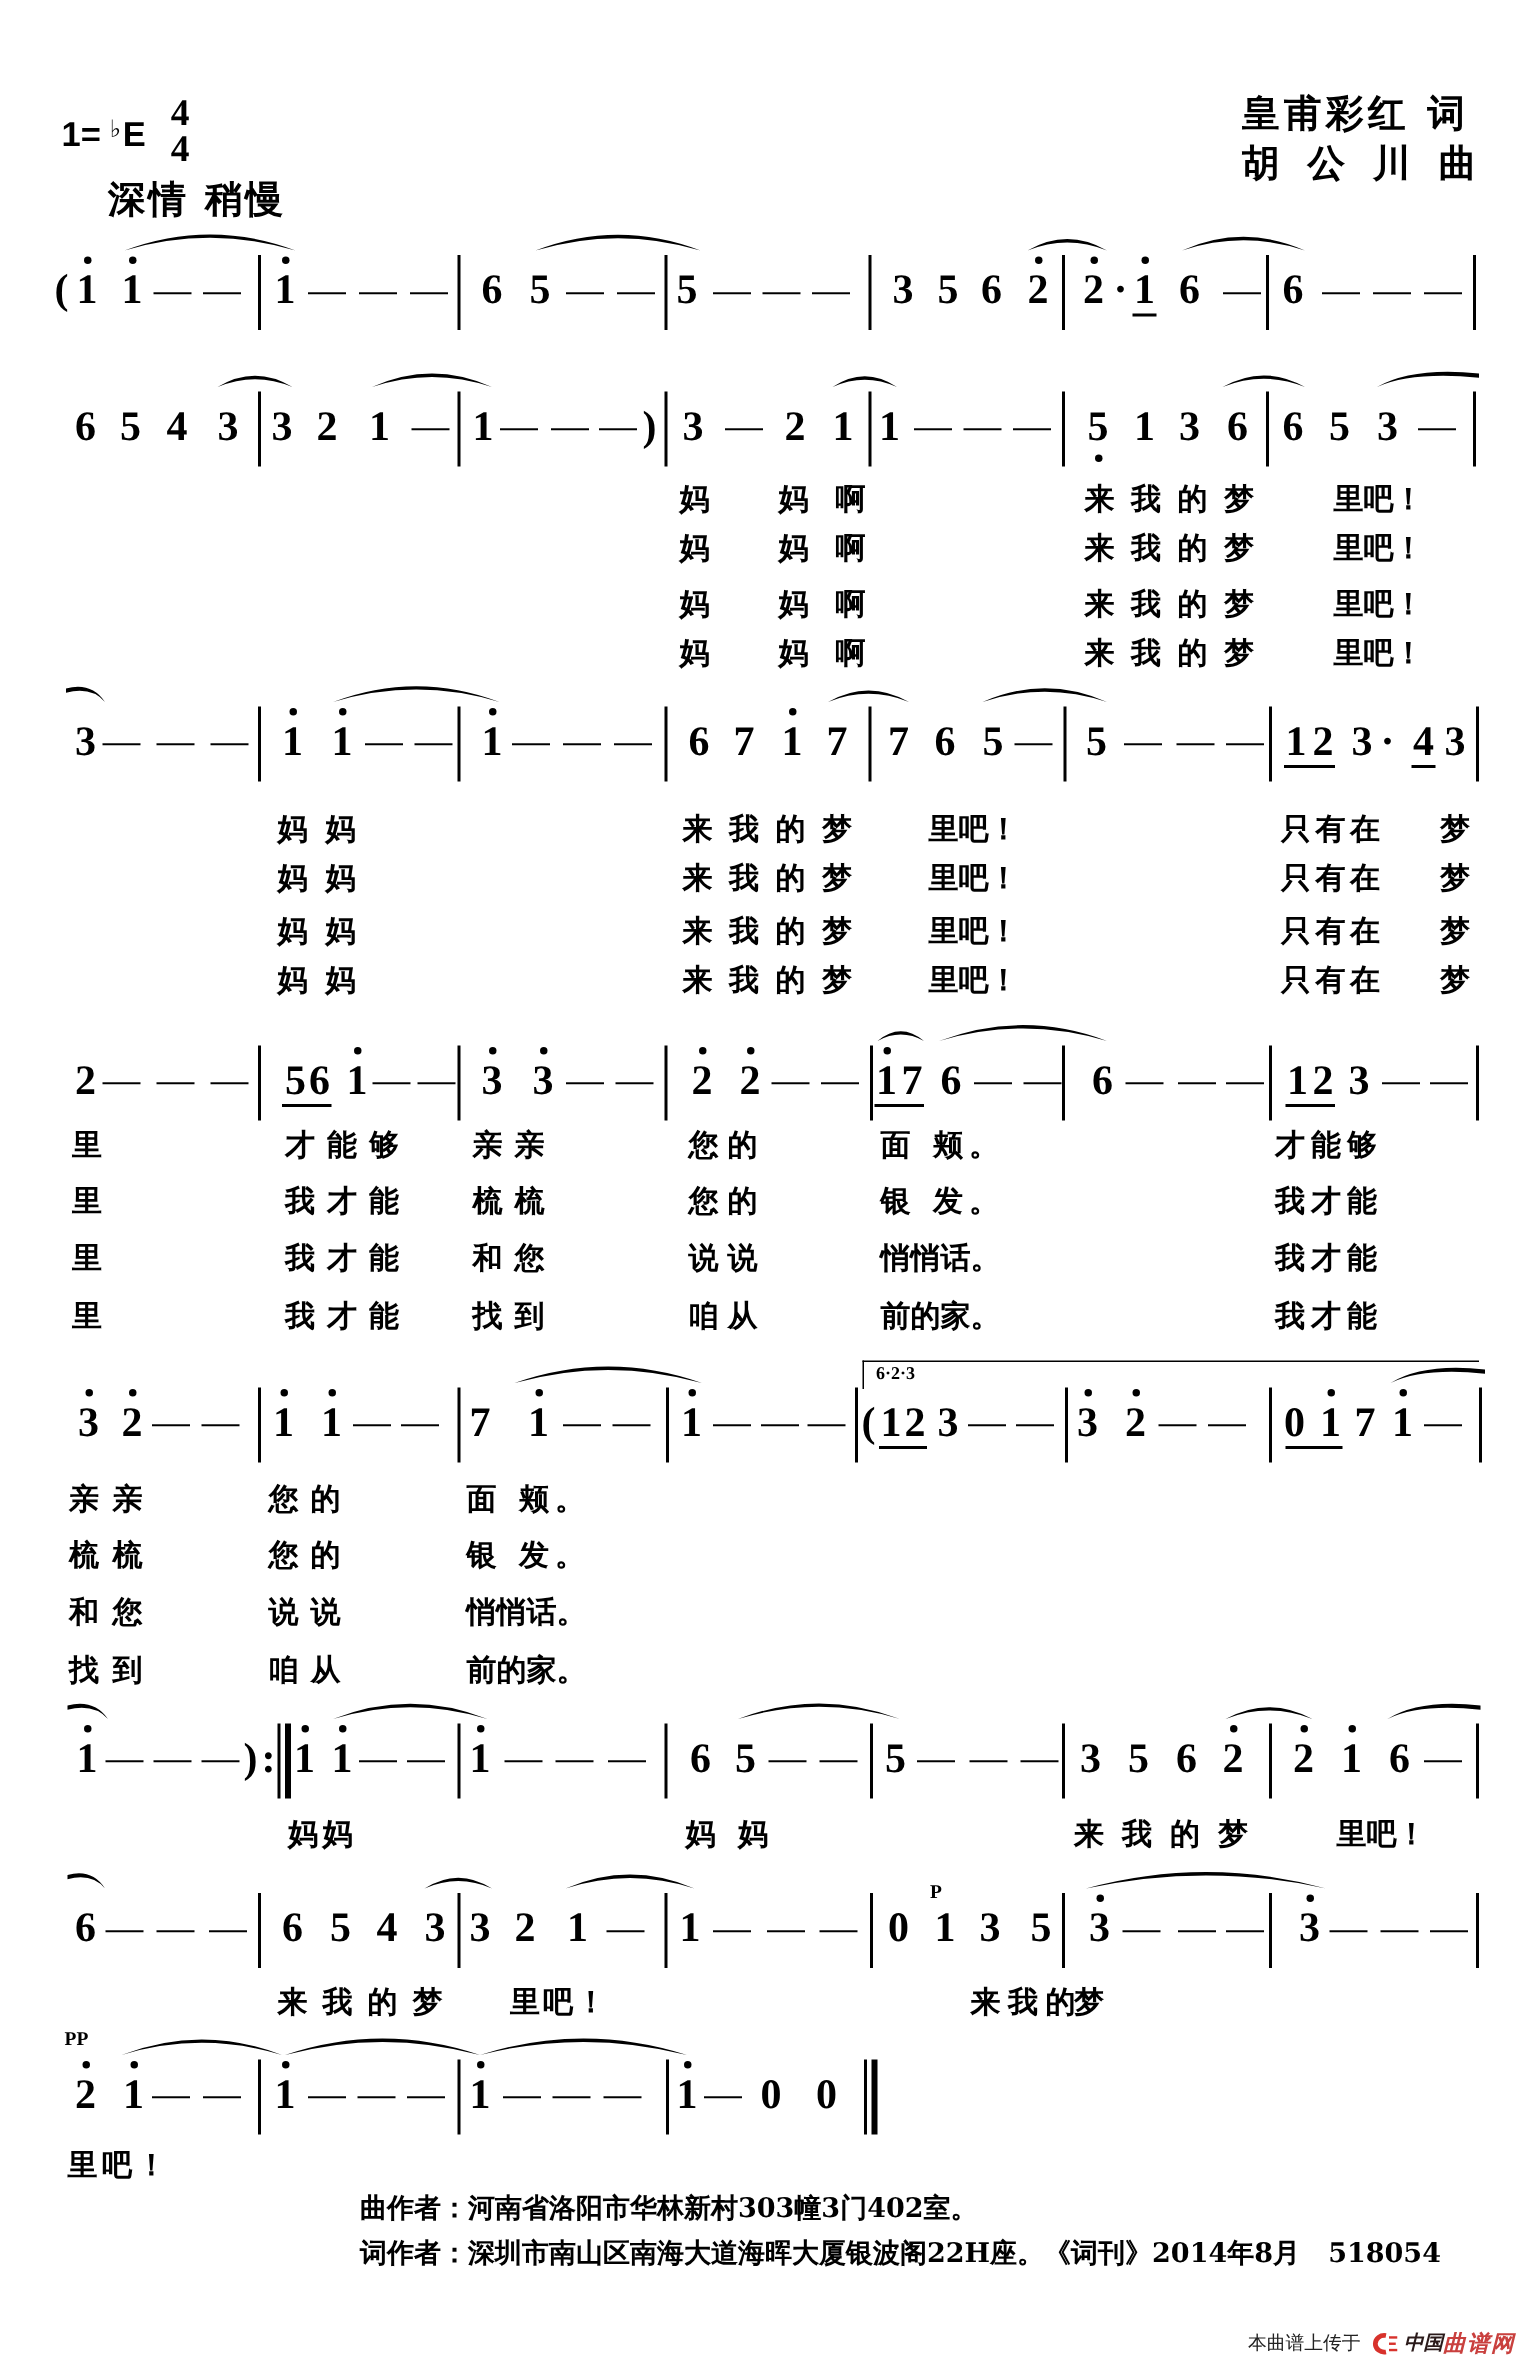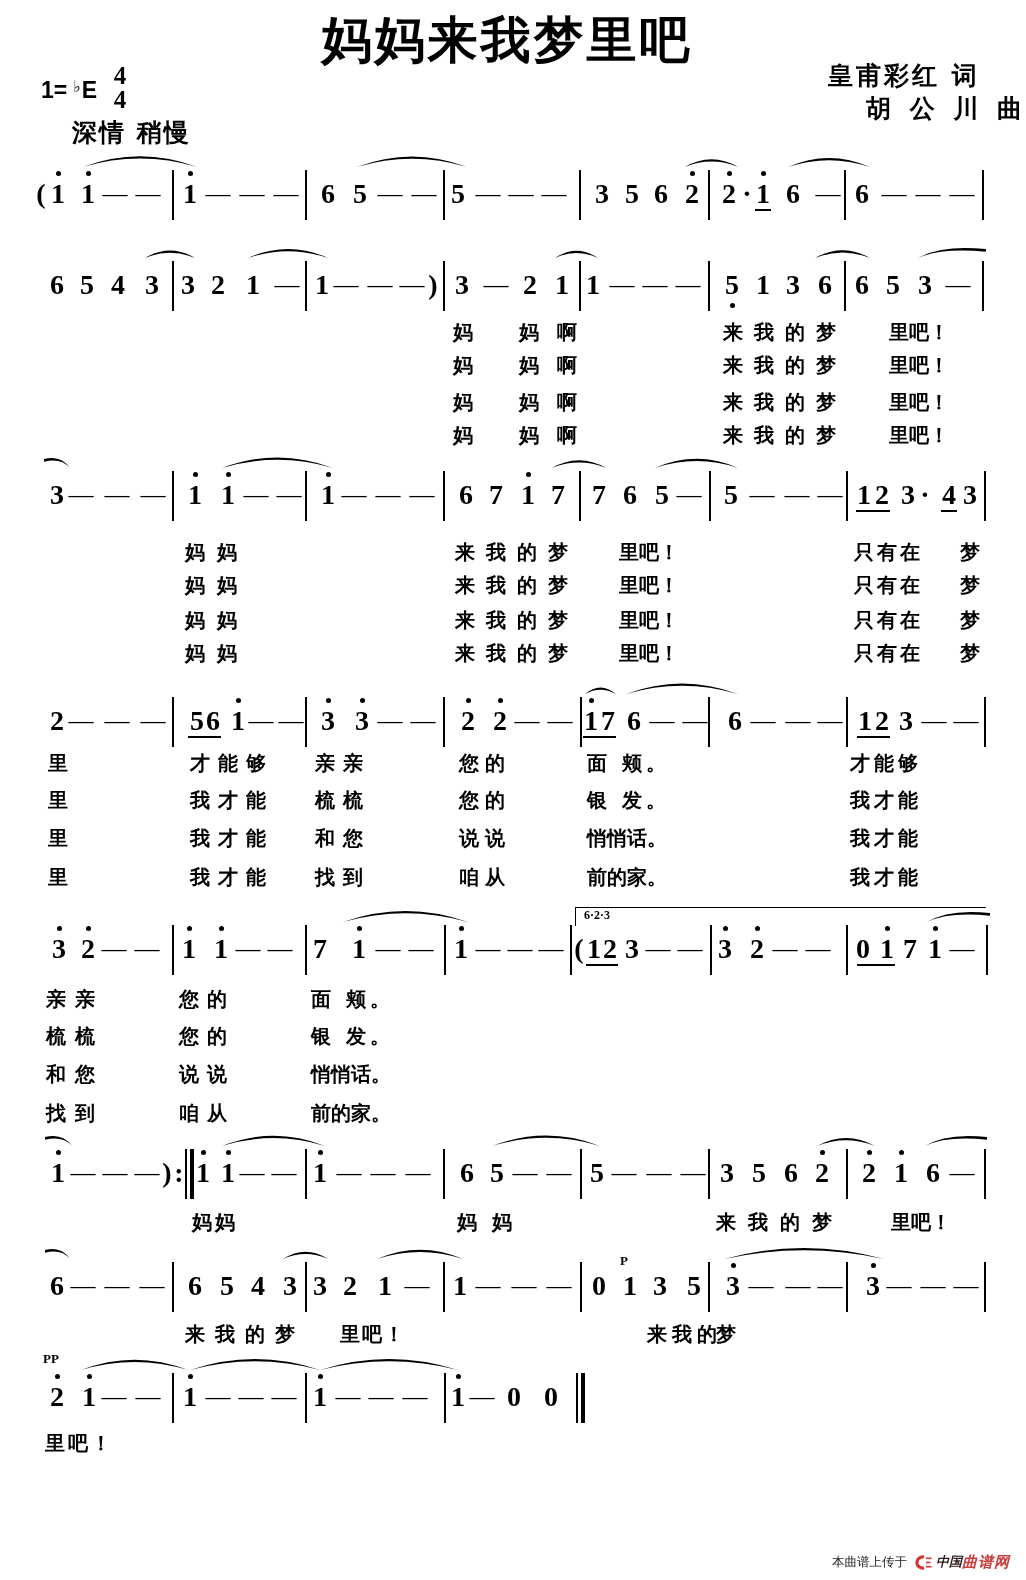--- a/index.html
+++ b/index.html
@@ -15,21 +15,21 @@
   .key .knote { margin-left:1px; }
   .timesig { position:absolute; left:110px; top:64px; width:20px; text-align:center;
     font-family:"Liberation Serif", serif; font-weight:bold; font-size:25px; line-height:24px; }
   .timesig span { display:block; }
 
   .tempo { position:absolute; left:72px; top:119px; white-space:pre;
     font-family:"DejaVu Sans", sans-serif; font-weight:bold; font-size:25px; line-height:28px; letter-spacing:2px; }
   .credit { position:absolute; left:828px; white-space:pre;
     font-family:"DejaVu Sans", sans-serif; font-weight:bold; font-size:25px; line-height:28px; }
   .credit.lyricist { top:62px; letter-spacing:3px; }
-  .credit.composer { top:95px; letter-spacing:5px;margin-left:38px; }
+  .credit.composer { top:95px; letter-spacing:5px; }
 
   #slur-layer { position:absolute; left:0; top:0; }
   #slur-layer path { fill:#000; }
 
   .staff { position:absolute; left:0; top:0; width:1026px; height:0; }
   .bar { position:absolute; width:1.5px; height:50px; margin-left:-0.75px; background:#000; }
   .bar.thick { width:3.5px; margin-left:-1.75px; }
   .beam { position:absolute; height:1.6px; background:#000; }
 
   .tok { position:absolute; transform:translate(-50%,-50%); height:28px; line-height:28px; white-space:nowrap;
@@ -57,21 +57,20 @@
   .wm { position:absolute; left:832px; top:1553px; height:18px; display:flex; align-items:center; white-space:nowrap; }
   .wm-text { font-family:"DejaVu Sans", sans-serif; font-size:12.5px; color:#222; }
   .logo-icon { margin-left:8px; }
   .logo-a { margin-left:3px; font-family:"DejaVu Sans", sans-serif; font-weight:bold; font-style:italic; font-size:13px; color:var(--logo-dark); }
   .logo-b { font-family:"DejaVu Sans", sans-serif; font-weight:bold; font-style:italic; font-size:15px; letter-spacing:1px; color:var(--logo-text-red); }
 </style>
 </head>
 <body>
 
 <div id="sheet">
-  <h1 class="title">妈妈来我梦里吧</h1>
 
   <div class="key">
     <span class="kdeg">1=</span><span class="kflat">♭</span><span class="knote">E</span>
   </div>
   <div class="timesig">
     <span>4</span>
     <span>4</span>
   </div>
   <div class="tempo">深情 稍慢</div>
   <div class="credit lyricist">皇甫彩红 词</div>
@@ -534,20 +533,22 @@
         <span class="tok hi" style="left: 458px; top: 1397px;"><span class="txt">1</span></span>
         <span class="tok dash" style="left: 482px; top: 1397px;"><span class="txt">—</span></span>
         <span class="tok" style="left: 514px; top: 1397px;"><span class="txt">0</span></span>
         <span class="tok" style="left: 551px; top: 1397px;"><span class="txt">0</span></span>
         <div class="lyric-line">
           <span class="lyr" style="left: 45px; top: 1443px; letter-spacing: 3px;">里吧！</span>
         </div>
       </div>
     </div>
 
+  <div class="foot f1">曲作者：河南省洛阳市华林新村303幢3门402室。</div>
+  <div class="foot f2">词作者：深圳市南山区南海大道海晖大厦银波阁22H座。《词刊》2014年8月   518054</div>
 
   <div class="wm">
     <span class="wm-text">本曲谱上传于</span>
     <svg class="logo-icon" width="18" height="15" viewBox="0 0 18 15">
       <path d="M9 2 A6 5.6 0 1 0 9 13" stroke="#d8322c" stroke-width="3.2" fill="none"></path>
       <rect x="11" y="2.5" width="5.5" height="1.6" fill="#d8322c"></rect>
       <rect x="11" y="6.7" width="4.5" height="1.6" fill="#d8322c"></rect>
       <rect x="11" y="10.9" width="5.5" height="1.6" fill="#d8322c"></rect>
     </svg>
     <span class="logo-a">中国</span>

